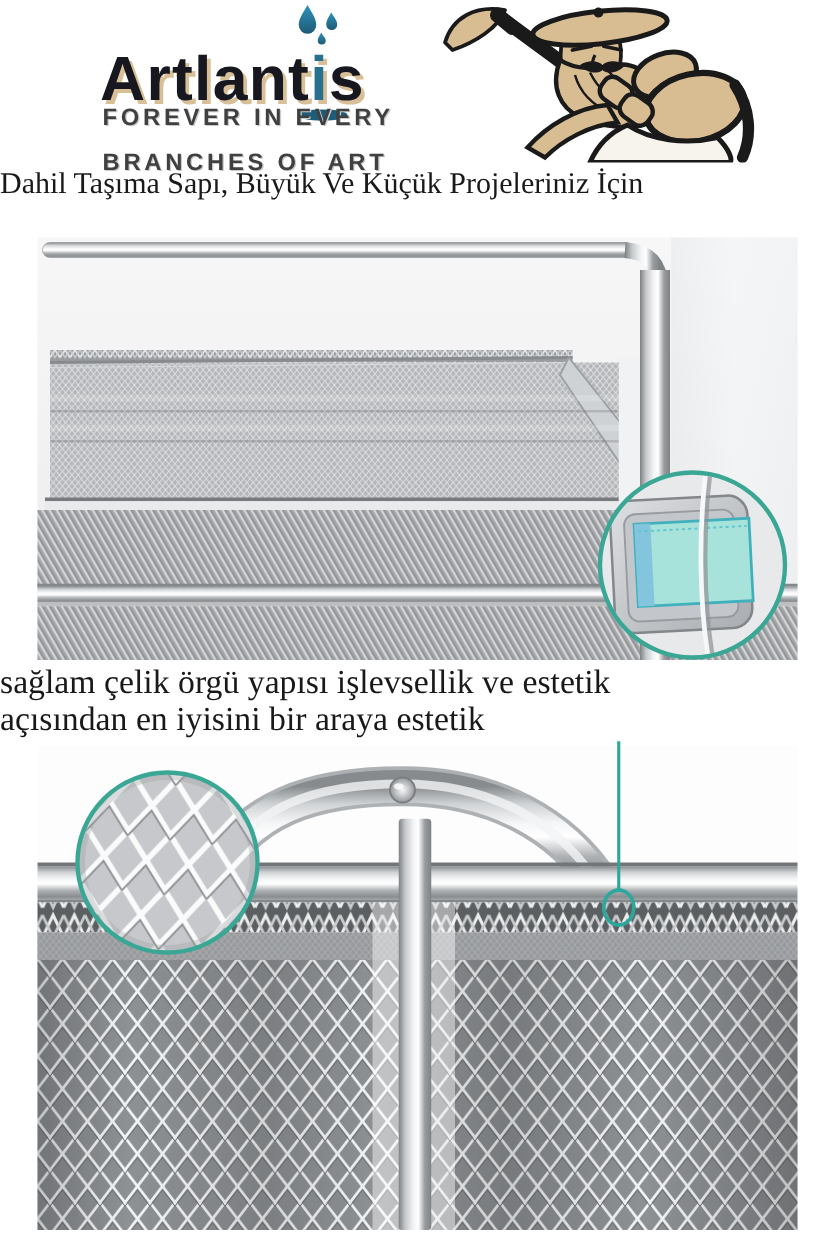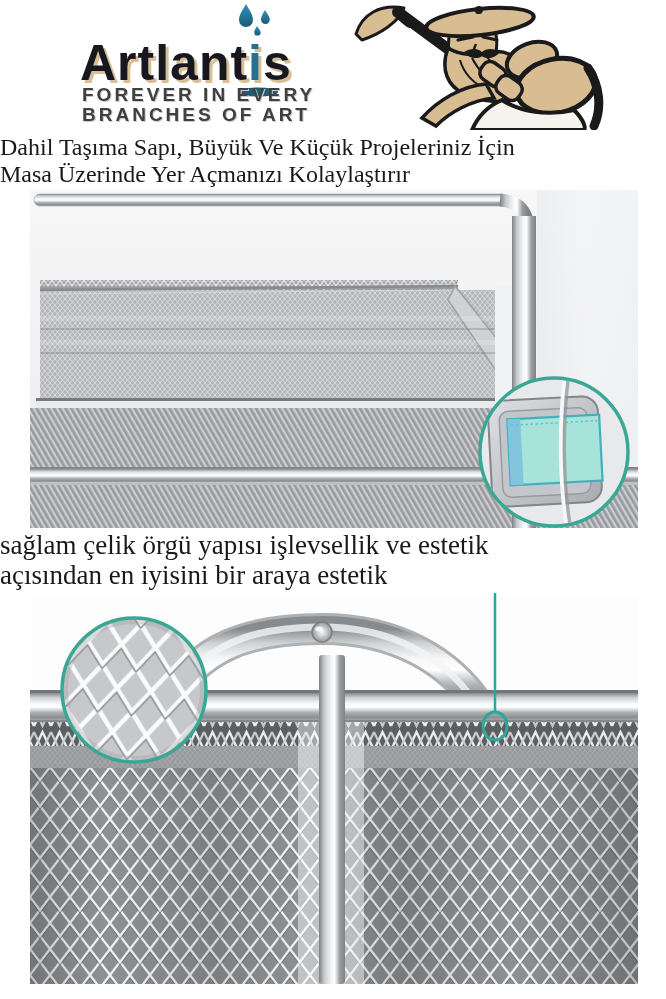--- a/index.html
+++ b/index.html
@@ -7,21 +7,21 @@
           font-family:"Liberation Sans",sans-serif;}
   
   .brand-header{position:absolute;left:0;top:0;width:666px;height:132px;background:#ffffff;}
   .brand-name{position:absolute;left:80px;top:34px;font-size:50px;font-weight:800;letter-spacing:1px;
               color:#17171f;text-shadow:3px 3px 0 #d8bf97;white-space:nowrap;}
   .brand-i{position:relative;color:#27718f;display:inline-block;}
   .drops-svg{position:absolute;left:-14px;top:-32px;width:46px;height:36px;overflow:visible;}
   .puddle-svg{position:absolute;left:-12px;bottom:-6px;width:44px;height:12px;}
   .brand-tagline{position:absolute;left:82px;font-size:19px;font-weight:700;letter-spacing:3px;
                  color:#404040;white-space:nowrap;text-shadow:1px 1px 0 #c9c9c9;}
-  .tag1{top:84px;} .tag2{top:104px;}
+  .tag1{top:84px;} .tag2{top:120px;}
   .mascot-svg{position:absolute;left:352px;top:0;width:256px;height:130px;}
   
   .headline{position:absolute;left:0;width:558px;color:#191919;
             font-family:"Liberation Serif",serif;font-weight:400;}
   .headline span{display:block;}
   .headline-top{top:134px;font-size:24px;line-height:27px;}
   .headline-middle{top:530px;font-size:27px;line-height:30px;}
   
   .fig{position:absolute;left:0;display:block;}
   .fig1{top:188px;width:666px;height:340px;}
@@ -164,21 +164,20 @@
           </g>
         <g transform="rotate(36 157 88)">
             <rect x="144" y="78" width="26" height="20" rx="8" fill="#d9bd92" stroke="#1a1a1a" stroke-width="3.5"></rect>
           </g>
       </g>
     </svg>
   </header>
 
   <h2 class="headline headline-top" style="margin:0;font-weight:400;">
     <span>Dahil Taşıma Sapı, Büyük Ve Küçük Projeleriniz İçin</span>
-    <span>Masa Üzerinde Yer Açmanızı Kolaylaştırır</span>
   </h2>
 
   <svg class="fig fig1" viewBox="0 0 666 340">
     <rect x="30" y="2" width="608" height="338" fill="url(#bg1)"></rect>
     <rect x="537" y="2" width="101" height="338" fill="url(#sideShade)" opacity=".6"></rect>
 
     <g>
       <rect x="40" y="92" width="418" height="10" fill="url(#zigzagSmall)"></rect>
       <rect x="40" y="102" width="476" height="110" fill="url(#meshFine)"></rect>
       <path d="M40 102 L458 98" stroke="#888b8e" stroke-width="2.5" fill="none"></path>

